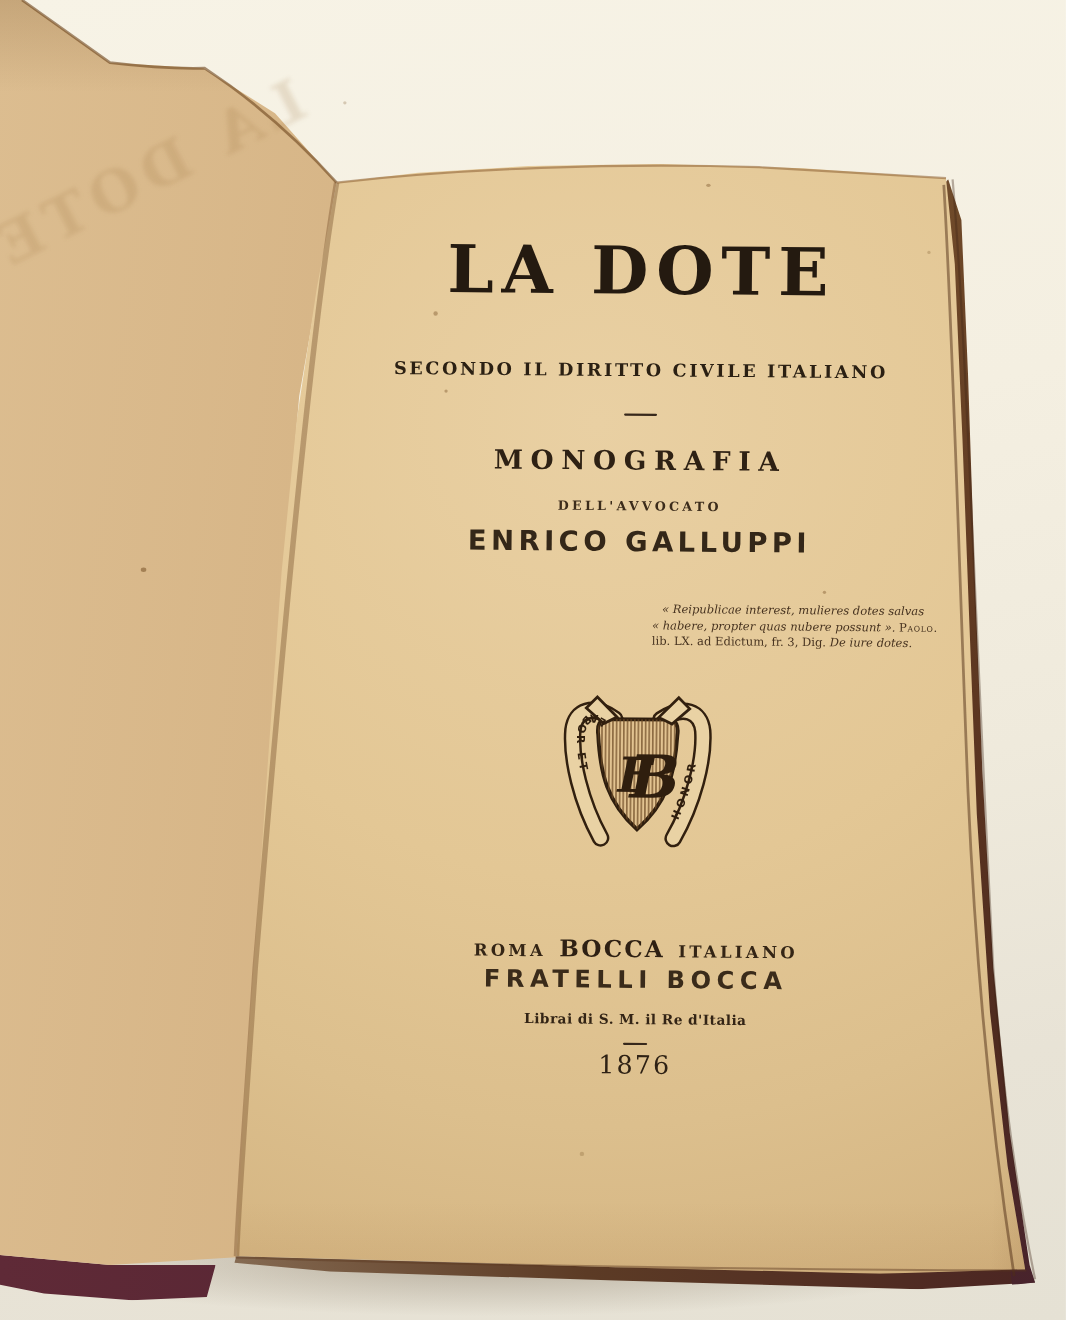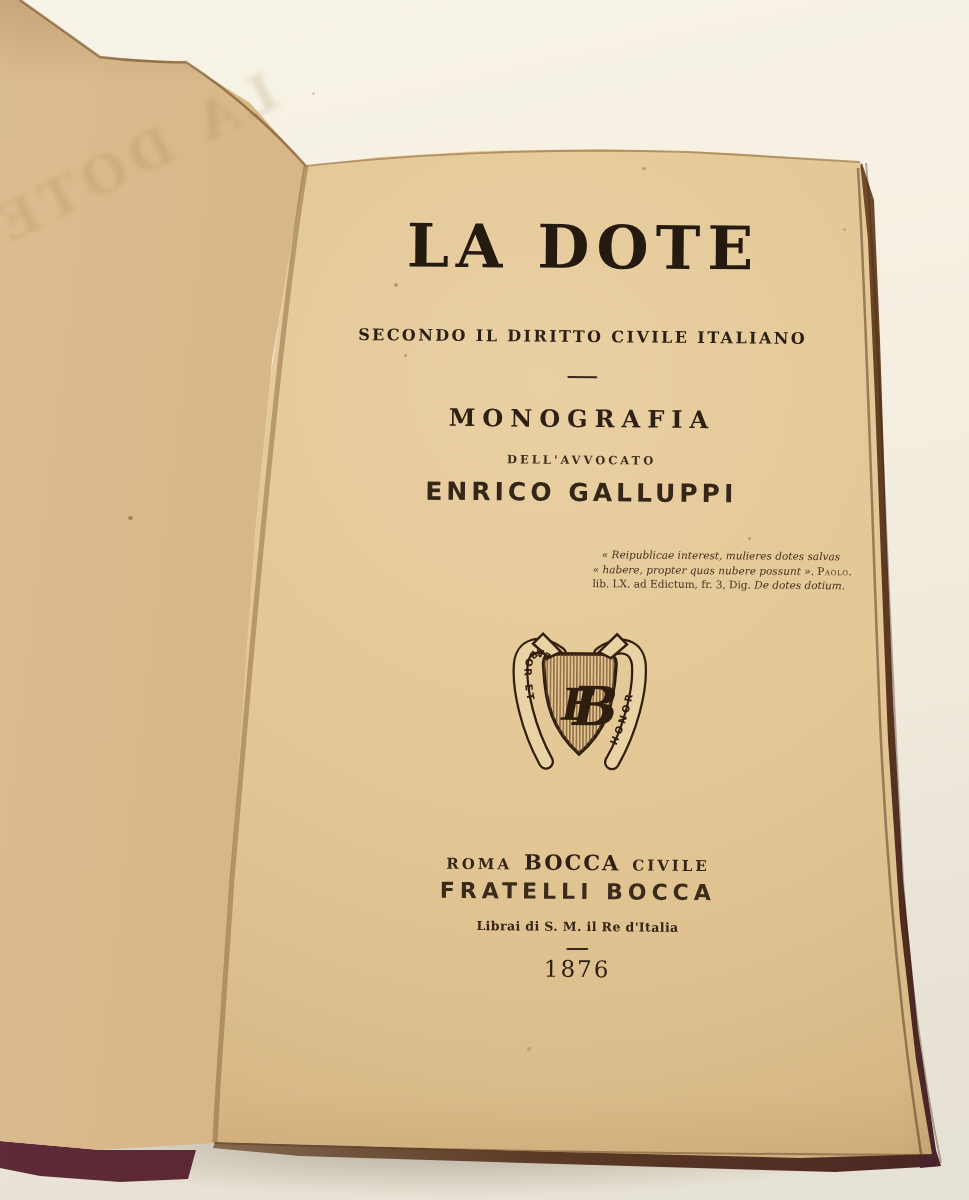--- a/index.html
+++ b/index.html
@@ -118,21 +118,21 @@
 
   <div class="bt genre">MONOGRAFIA</div>
 
   <div class="bt author-intro">DELL'AVVOCATO</div>
 
   <div class="bt author">ENRICO GALLUPPI</div>
 
   <div class="epigraph">
     <div class="indent">« Reipublicae interest, mulieres dotes salvas</div>
     <div><span>« habere, propter quas nubere possunt ». </span><span class="sc">Paolo.</span></div>
-    <div><span class="roman">lib. LX. ad Edictum, fr. 3, Dig. </span><span>De dotes dotium.</span></div>
+    <div><span class="roman">lib. LX. ad Edictum, fr. 3, Dig. </span><span>De iure dotes.</span></div>
   </div>
 
   <svg class="emblem" viewBox="0 0 154 150">
     <defs>
       <pattern id="hatch" width="3.3" height="4" patternUnits="userSpaceOnUse">
         <path d="M1.6,0 V4" stroke="#6e4b26" stroke-width="1.1"></path>
       </pattern>
       <path id="ribL" d="M52,30 C36,16 24,22 22,38 C20,62 30,100 46,130"></path>
       <path id="ribR" d="M108,130 C124,100 134,62 132,38 C130,22 118,16 102,30"></path>
     </defs>
@@ -158,21 +158,21 @@
     <text font-family="DejaVu Sans, sans-serif" font-size="10" font-weight="bold" fill="#2f1e0e" letter-spacing="3">
       <textPath href="#ribR" startOffset="14">HONOR</textPath>
     </text>
 
     <g>
       <text x="59" y="92" font-family="DejaVu Serif, serif" font-size="44" font-style="italic" font-weight="bold" fill="#2f1e0e">F</text>
       <text x="70" y="97" font-family="DejaVu Serif, serif" font-size="54" font-style="italic" font-weight="bold" fill="#2f1e0e">B</text>
     </g>
   </svg>
 
-  <div class="bt cities"><span class="city-small">ROMA</span><span class="city-big">BOCCA</span><span class="city-small">CIVILE</span></div>
+  <div class="bt cities"><span class="city-small">ROMA</span><span class="city-big">BOCCA</span><span class="city-small">ITALIANO</span></div>
 
   <div class="bt publisher">FRATELLI BOCCA</div>
 
   <div class="bt tagline">Librai di S. M. il Re d'Italia</div>
 
   <div class="rule rule2"></div>
 
   <div class="bt year">1876</div>
 
 </div>

